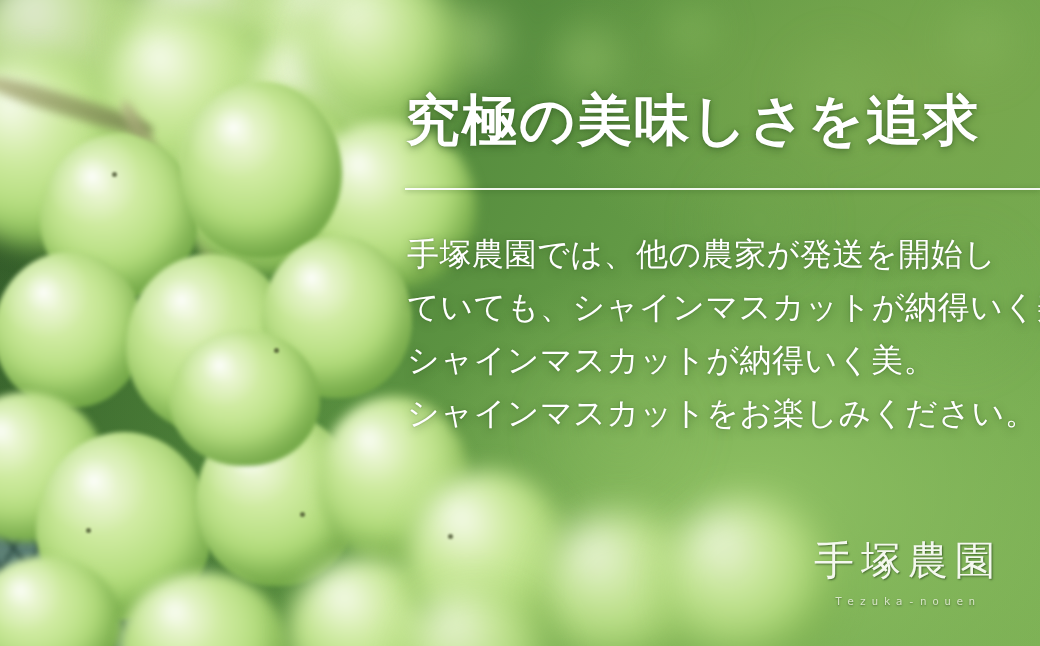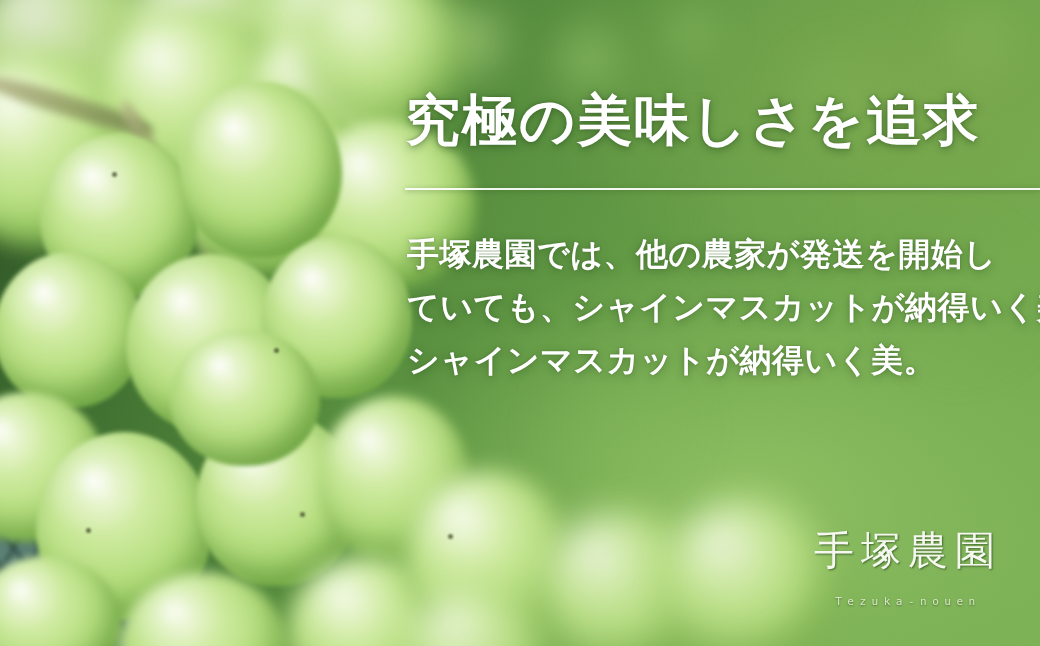--- a/index.html
+++ b/index.html
@@ -129,21 +129,21 @@
     box-shadow: 0 1px 5px rgba(40,80,26,.45);
   }
   .body-copy {
     position: absolute;
     left: 2px;
     top: 228px;
     width: 620px;
   }
   .body-line {
     font-size: 32px;
-    font-weight: 700;
+    font-weight: 400;
     line-height: 53px;
     letter-spacing: 0.5px;
     color: #ffffff;
     white-space: nowrap;
     text-shadow: 0 2px 8px rgba(40,78,26,.50), 0 0 2px rgba(40,78,26,.35);
   }
 
   
   .logo {
     position: absolute;
@@ -154,21 +154,21 @@
   .logo-kanji {
     font-family: "DejaVu Serif", "Liberation Serif", serif;
     font-size: 40px;
     font-weight: 400;
     letter-spacing: 7px;
     color: #f4f8ee;
     text-shadow: 1px 1px 2px rgba(32,62,22,.65);
     white-space: nowrap;
   }
   .logo-roman {
-    margin-top: 17px;
+    margin-top: 7px;
     font-family: "DejaVu Sans Mono", "Liberation Mono", monospace;
     font-size: 11px;
     letter-spacing: 5.5px;
     color: rgba(240,246,228,.80);
     text-shadow: 0 1px 2px rgba(32,62,22,.55);
     white-space: nowrap;
   }
 </style>
 </head>
 <body>
@@ -228,20 +228,21 @@
   <div class="content">
 
     <div class="headline">究極の美味しさを追求</div>
 
     <div class="divider"></div>
 
     <div class="body-copy">
       <div class="body-line">手塚農園では、他の農家が発送を開始し</div>
       <div class="body-line">ていても、シャインマスカットが納得いく美</div>
       <div class="body-line">シャインマスカットが納得いく美。</div>
+      <div class="body-line">シャインマスカットをお楽しみください。</div>
     </div>
   </div>
 
   <div class="logo">
     <div class="logo-kanji">手塚農園</div>
     <div class="logo-roman">Tezuka-nouen</div>
   </div>
 
 </div>
 

